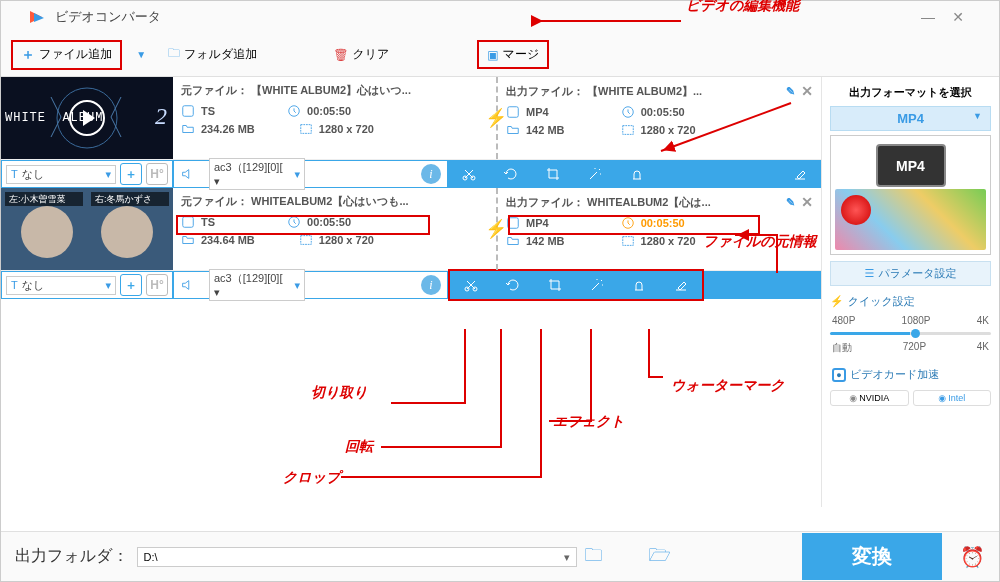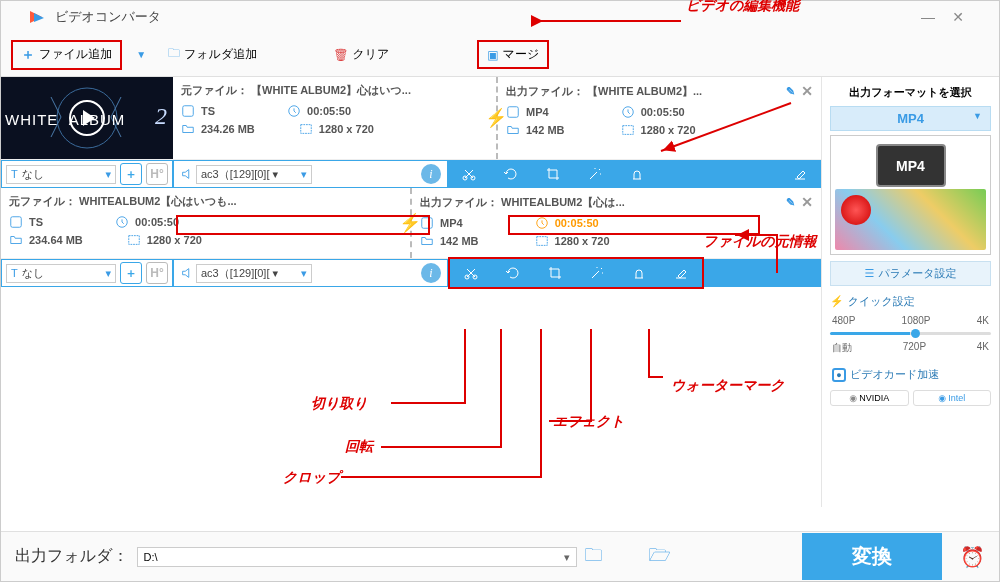--- a/index.html
+++ b/index.html
@@ -27,21 +27,21 @@
 .ic-or { color:#ff9a00; stroke:#ff9a00; }
 .dashdiv { border-left: 2px dashed #bbb; }
 .bolt { color: #ff9a00; font-size: 18px; position: absolute; left: 50%; top: 50%; transform: translate(-50%,-50%); }
 .closebtn { color: #999; font-size: 14px; cursor:pointer; }
 .editbtn { color:#3a9be5; cursor:pointer; }
 .subbar { height: 28px; background: #3aa7e8; display: flex; align-items: center; color: #fff; }
 .sb-left { width: 172px; background: #fff; height: 100%; display: flex; align-items: center; padding: 0 4px; gap: 4px; border:1px solid #3aa7e8; }
 .sb-left .txt { flex: 1; display: flex; align-items: center; gap: 4px; color: #444; }
 .sqbtn { width: 22px; height: 22px; border: 1px solid #3aa7e8; border-radius: 3px; display: flex; align-items: center; justify-content: center; background: #fff; color: #3aa7e8; font-weight: bold; cursor:pointer; }
 .sqbtn.dim { border-color:#bbb; color:#bbb; }
-.sb-mid { display: flex; align-items: center; gap: 2px; padding: 0 6px; background:#fff; height:100%; width:275px; color:#444; border:1px solid #3aa7e8; }
+.sb-mid { display: flex; align-items: center; gap: 15px; padding: 0 6px; background:#fff; height:100%; width:275px; color:#444; border:1px solid #3aa7e8; }
 .sb-tools { display: flex; align-items: center; }
 .sb-tools .tool { width: 42px; height: 28px; display: flex; align-items: center; justify-content: center; cursor:pointer; }
 .sb-tools .tool svg { width: 16px; height: 16px; stroke: #fff; fill: none; }
 .side-title { text-align: center; font-size: 11px; font-weight: bold; margin-bottom: 6px; }
 .fmt-sel { background: #d8ecfa; border: 1px solid #b8dcf2; padding: 4px; text-align: center; color: #3a9be5; font-weight: bold; font-size: 13px; cursor:pointer; position:relative; }
 .fmt-sel::after { content:"▼"; position:absolute; right:8px; font-size:9px; color:#3a9be5; }
 .fmt-preview { border: 1px solid #ccc; padding: 4px; margin-top: 4px; height: 120px; display:flex; flex-direction:column; align-items:center; }
 .fmt-preview .mp4box { width: 70px; height: 44px; background: #333; color:#fff; display:flex; align-items:center; justify-content:center; font-weight:bold; font-size:14px; border-radius:4px; border:2px solid #888; margin-top:4px; }
 .param-btn { display:flex; align-items:center; gap:4px; padding:4px; background:#e8f3fb; border:1px solid #c8e0f0; cursor:pointer; font-size:11px; margin-top:6px; justify-content:center; color:#2a7ab5; }
 .quick { font-size: 11px; margin-top: 8px; }
@@ -63,21 +63,21 @@
 .spacer{flex:1;}
 .colorimg { width: 100%; height: 62px; margin-top:2px; background: linear-gradient(45deg,#e8a,#8ce,#ec6,#7c5); border-radius:2px; position:relative; }
 .colorimg::before{content:"";position:absolute;left:6px;top:6px;width:30px;height:30px;border-radius:50%;background:radial-gradient(circle,#f55,#c00);}
 .select-like{border:1px solid #ccc;padding:1px 4px;font-size:11px;background:#fff;display:flex;align-items:center;gap:4px;flex:1;}
 .select-like::after{content:"▾";color:#3a9be5;margin-left:auto;}
 .info-icon{width:20px;height:20px;border-radius:50%;background:rgba(255,255,255,0.4);display:flex;align-items:center;justify-content:center;color:#fff;font-style:italic;font-family:serif;cursor:pointer;}
 .sb-right-space{flex:1;}
 .toolbox-red { border:2px solid #d00; padding:0; display:flex; }
 .thumbplay{position:absolute;left:50%;top:50%;transform:translate(-50%,-50%);width:36px;height:36px;border:2px solid #fff;border-radius:50%;}
 .thumbplay::after{content:"";position:absolute;left:12px;top:8px;border-left:12px solid #fff;border-top:8px solid transparent;border-bottom:8px solid transparent;}
-.albumtxt{position:absolute;color:#fff;font-size:15px;left:4px;top:34px;font-family:Liberation Sans, sans-serif;letter-spacing:1px;}
+.albumtxt{position:absolute;color:#fff;font-size:12px;left:4px;top:34px;font-family:Liberation Mono, monospace;letter-spacing:1px;}
 .albumtxt2{position:absolute;color:#c8dcff;font-size:24px;right:6px;top:26px;font-family:"Times New Roman",serif;font-style:italic;}
 </style>
 </head>
 <body>
 
 <div class="window">
 
   <div class="titlebar">
     <span class="logo">
       <svg viewBox="0 0 20 20">
@@ -244,20 +244,31 @@
         </div>
         <div class="sb-right-space"></div>
         <div class="tool" style="width:42px;display:flex;align-items:center;justify-content:center;">
             <svg viewBox="0 0 16 16" style="width:16px;height:16px;stroke:#fff;fill:none;">
               <path d="M3 13 h10 M5 11 L11 5 l2 2 L7 13 z"></path>
             </svg>
           </div>
       </div>
 
       <div class="item">
+        <div class="thumb2">
+          <svg width="100%" height="100%">
+              <rect width="100%" height="100%" fill="#3a5a7a"></rect>
+              <circle cx="46" cy="44" r="26" fill="#c8b8a8"></circle>
+              <circle cx="126" cy="44" r="26" fill="#c8b8a8"></circle>
+              <rect x="4" y="4" width="78" height="14" fill="rgba(0,0,0,0.6)"></rect>
+              <text x="8" y="14" fill="#fff" font-size="9">左:小木曽雪菜</text>
+              <rect x="90" y="4" width="78" height="14" fill="rgba(0,0,0,0.6)"></rect>
+              <text x="94" y="14" fill="#fff" font-size="9">右:冬馬かずさ</text>
+            </svg>
+        </div>
         <div class="info">
           <div class="col">
             <div class="row1"><span>元ファイル：</span>&nbsp;<span>WHITEALBUM2【心はいつも...</span></div>
             <div class="row2">
               <svg class="ic" viewBox="0 0 16 16">
                   <rect x="2" y="2" width="12" height="12" rx="2" stroke="currentColor"></rect>
                 </svg>
                 <span>TS</span>
               <span style="width:60px;"></span>
               <svg class="ic" viewBox="0 0 16 16">
@@ -386,21 +397,21 @@
 
         <path d="M 390 326 L 464 326 L 464 252" stroke="#d00" stroke-width="2" fill="none"></path>
 
         <rect x="176" y="139" width="252" height="18" stroke="#d00" stroke-width="2" fill="none"></rect>
         <rect x="508" y="139" width="250" height="18" stroke="#d00" stroke-width="2" fill="none"></rect>
       </svg>
       <span class="ann" style="left:670px;top:300px;">ウォーターマーク</span>
       <span class="ann" style="left:552px;top:336px;">エフェクト</span>
       <span class="ann" style="left:282px;top:392px;">クロップ</span>
       <span class="ann" style="left:344px;top:361px;">回転</span>
-      <span class="ann" style="left:310px;top:318px;">切り取り</span>
+      <span class="ann" style="left:310px;top:307px;">切り取り</span>
       <span class="ann" style="left:702px;top:156px;">ファイルの元情報</span>
     </div>
 
     <div class="side">
       <div class="side-title">出力フォーマットを選択</div>
       <div class="fmt-sel">MP4</div>
       <div class="fmt-preview">
         <div class="mp4box">MP4</div>
         <div class="colorimg"></div>
       </div>

